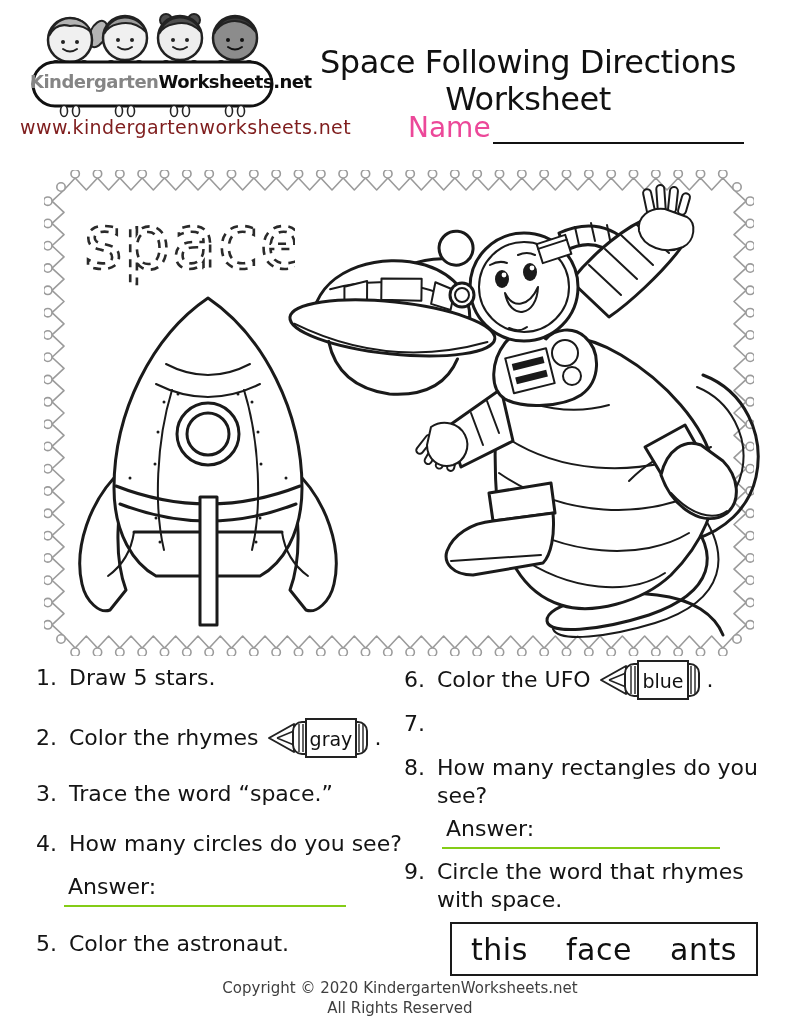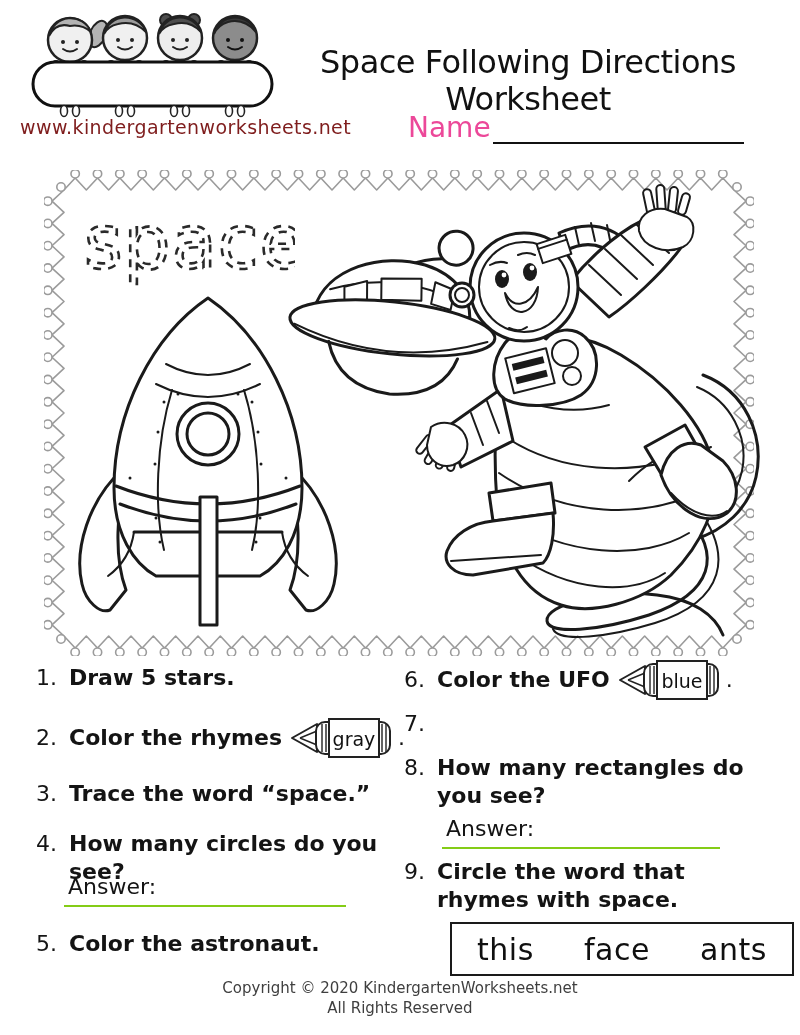--- a/index.html
+++ b/index.html
@@ -34,21 +34,21 @@
   .name-line { flex:1; border-bottom:2.5px solid #111; height:34px; margin-left:2px; }
   
   .frame { position:absolute; left:44px; top:170px; }
   .drawing { position:absolute; }
   
   .col { position:absolute; font-size:22px; color:#141414; }
   .col-left  { left:36px;  top:658px; width:372px; }
   .col-right { left:404px; top:658px; width:386px; }
   .item { position:absolute; display:flex; align-items:flex-start; line-height:1.25; }
   .item .num { width:33px; flex:0 0 auto; }
-  .item .txt { flex:1 1 auto;font-weight:bold; }
+  .item .txt { flex:1 1 auto; }
   .item.with-crayon { align-items:center; }
   .item.with-crayon .txt { flex:0 0 auto; }
   .crayon { margin-left:7px; flex:0 0 auto; }
   .period { margin-left:3px; }
   .answer {
     position:absolute; font-size:22px; color:#141414;
     border-bottom:2px solid #84cc16; padding:0 0 6px 4px;
   }
   .word-box {
     position:absolute; border:2px solid #1a1a1a; display:flex;
@@ -125,20 +125,21 @@
         <ellipse cx="34" cy="99" rx="3.5" ry="5.5"></ellipse>
           <ellipse cx="46" cy="99" rx="3.5" ry="5.5"></ellipse>
         <ellipse cx="89" cy="99" rx="3.5" ry="5.5"></ellipse>
           <ellipse cx="101" cy="99" rx="3.5" ry="5.5"></ellipse>
         <ellipse cx="144" cy="99" rx="3.5" ry="5.5"></ellipse>
           <ellipse cx="156" cy="99" rx="3.5" ry="5.5"></ellipse>
         <ellipse cx="199" cy="99" rx="3.5" ry="5.5"></ellipse>
           <ellipse cx="211" cy="99" rx="3.5" ry="5.5"></ellipse>
       </g>
     </svg>
+    <div class="logo-pill-text"><span class="brand-gray">Kindergarten</span><span class="brand-black">Worksheets.net</span></div>
     <div class="logo-site">www.kindergartenworksheets.net</div>
   </div>
 
   <div class="title">Space Following Directions Worksheet</div>
   <div class="name-row">
     <span>Name</span>
     <div class="name-line"></div>
   </div>
 
   <svg id="frame-border" class="frame" width="710" height="486">
@@ -449,21 +450,21 @@
       <span class="num">8.</span>
       <span class="txt">How many rectangles do you see?</span>
     </div>
     <div class="answer" style="left:38px; top:158px; width:278px;">
       <span>Answer:</span>
     </div>
     <div class="item" style="top:200px; width:380px;">
       <span class="num">9.</span>
       <span class="txt">Circle the word that rhymes with space.</span>
     </div>
-    <div class="word-box" style="left:46px; top:264px; width:344px; height:54px;">
+    <div class="word-box" style="left:46px; top:264px; width:308px; height:54px;">
       <span>this</span>
       <span>face</span>
       <span>ants</span>
     </div>
   </div>
 
   <div class="footer">
     <div>Copyright © 2020 KindergartenWorksheets.net</div>
     <div>All Rights Reserved</div>
   </div>

